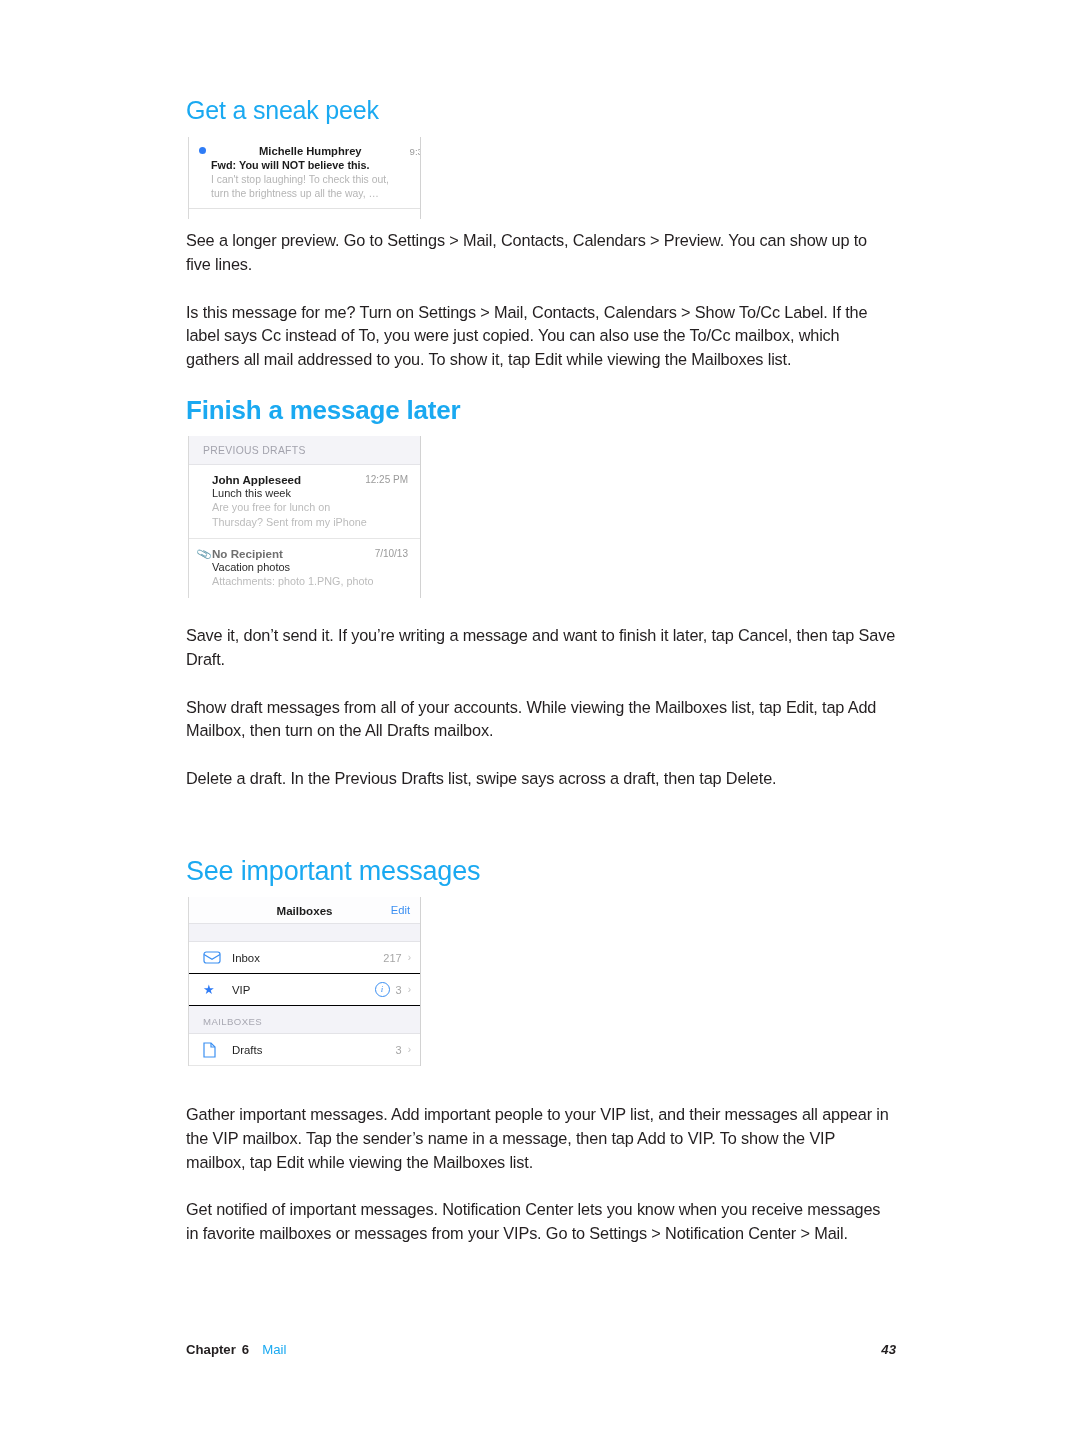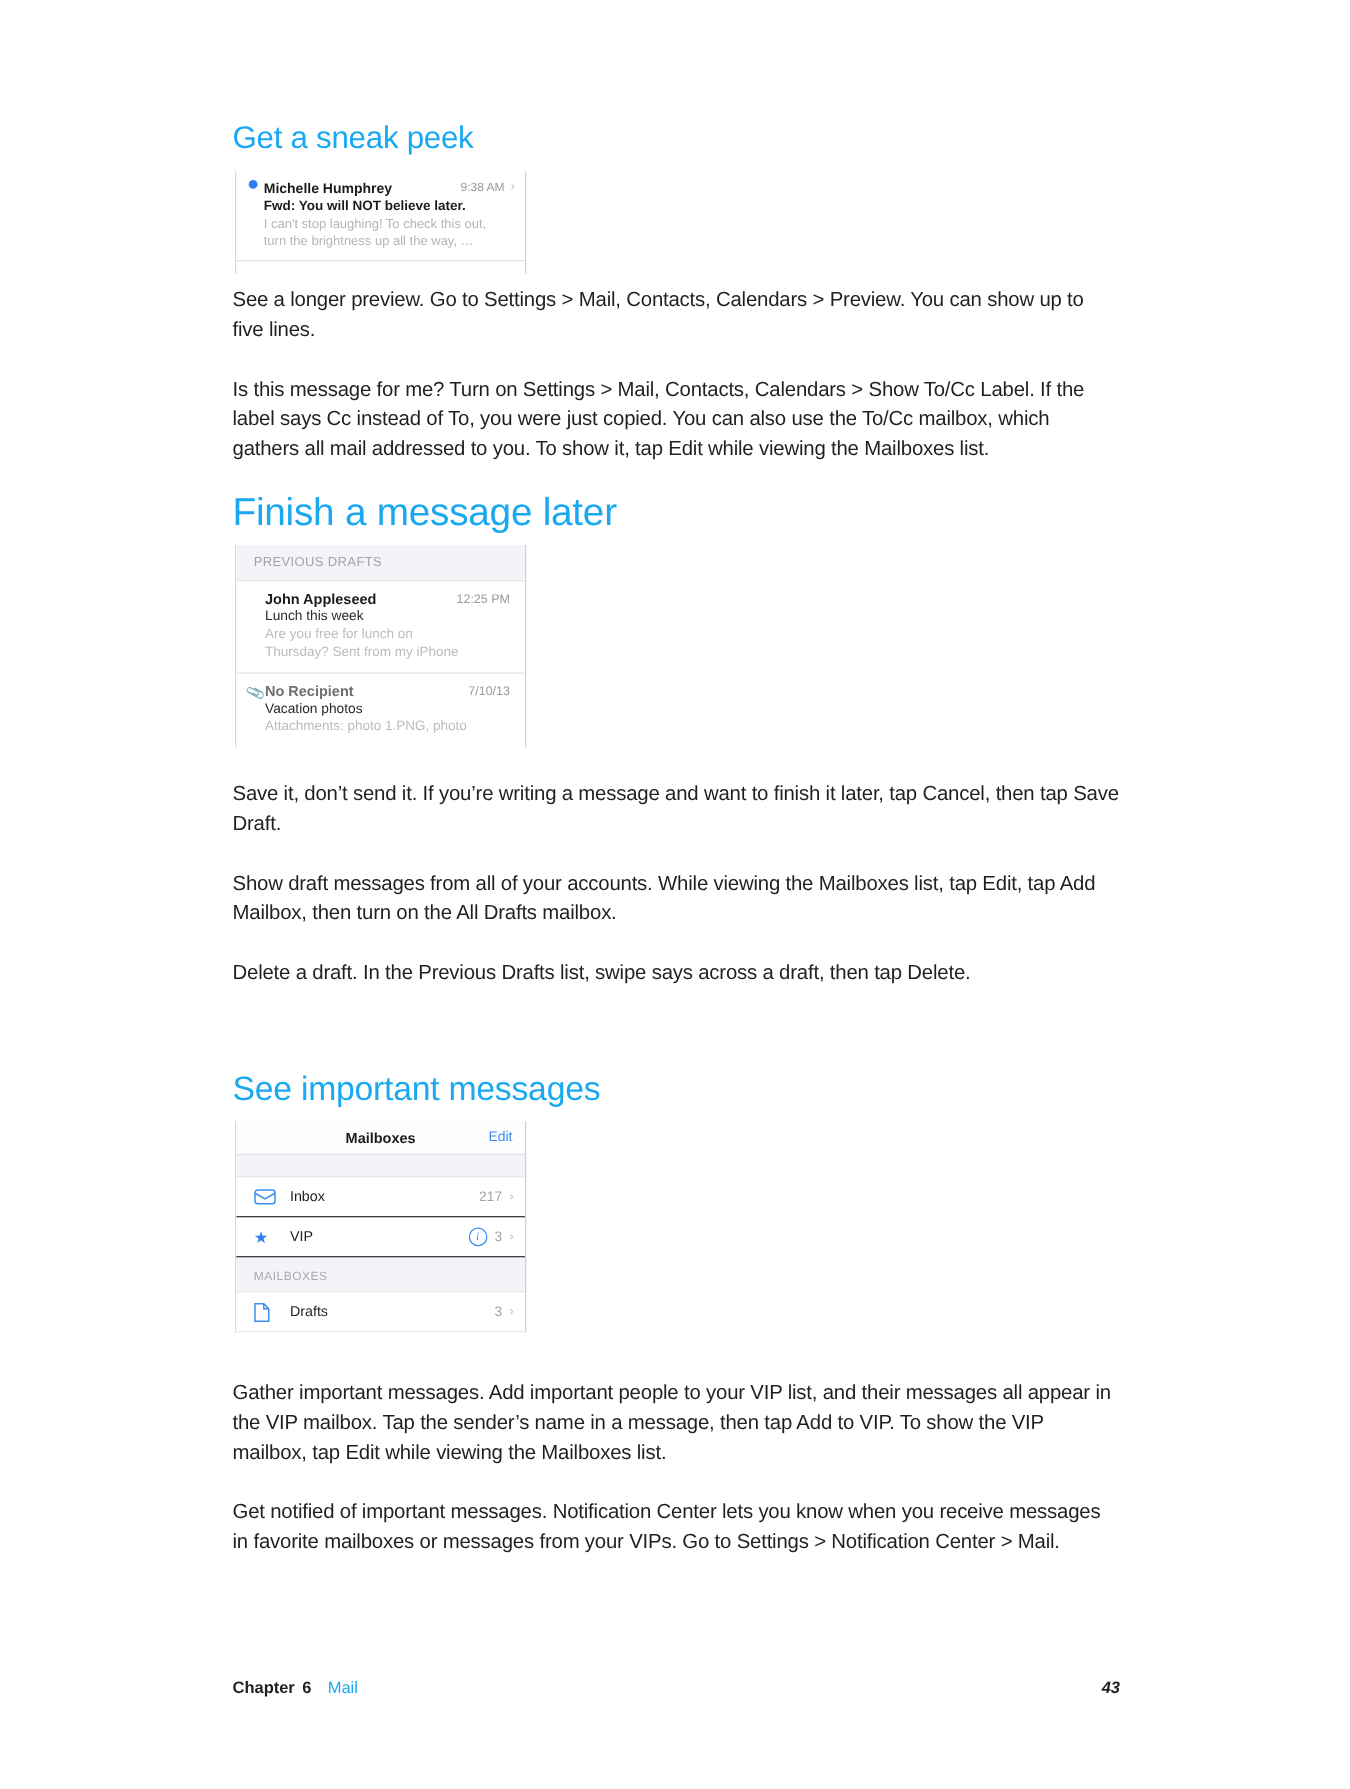--- a/index.html
+++ b/index.html
@@ -30,21 +30,21 @@
     width: 710px;
   }
 
   h2.section-heading {
     color: #1aa9f1;
     font-weight: 400;
     letter-spacing: -0.2px;
     margin: 0;
   }
   h2.h-sneak   { font-size: 25px; line-height: 30px; }
-  h2.h-finish  { font-size: 31px; line-height: 32px; }
+  h2.h-finish  { font-size: 26px; line-height: 32px; font-weight: bold; }
   h2.h-imp     { font-size: 27px; line-height: 32px; }
 
   p.body-para {
     font-size: 16.3px;
     line-height: 23.8px;
     margin: 0;
     color: #231f20;
     letter-spacing: -0.15px;
   }
   p.body-para b { font-weight: 400; }
@@ -65,21 +65,22 @@
     width: 233px;
     margin-left: 2px;
     padding: 0;
   }
   .prev-row {
     padding: 8px 8px 7px 10px;
     border-bottom: 1px solid #e2e2e2;
   }
   .prev-top {
     display: flex;
-    align-items: flex-start;
+    align-items: center;
+    gap: 48px;
   }
   .prev-dot {
     width: 7px; height: 7px;
     border-radius: 50%;
     background: #2f7cf6;
     margin-right: 5px;
     position: relative;
     top: -1px;
     flex: 0 0 auto;
   }
@@ -286,21 +287,21 @@
 
   <div style="position:absolute; left:186px; top:124px; width:237px;">
     <div class="shot shot-preview">
       <div class="prev-row">
         <div class="prev-top">
           <span class="prev-dot"></span>
           <span class="prev-sender">Michelle Humphrey</span>
           <span class="prev-time">9:38 AM</span>
           <span class="chev">›</span>
         </div>
-        <div class="prev-subject">Fwd: You will NOT believe later.</div>
+        <div class="prev-subject">Fwd: You will NOT believe this.</div>
         <div class="prev-body">I can't stop laughing! To check this out,</div>
         <div class="prev-body" style="margin-top:0;">turn the brightness up all the way, …</div>
       </div>
       <div class="prev-fade"></div>
     </div>
   </div>
 
   <div class="content" style="top:216px;">
     <p class="body-para"><b>See a longer preview.</b><span> Go to Settings &gt; Mail, Contacts, Calendars &gt; Preview. You can show up to five lines.</span></p>
     <p class="body-para" style="margin-top:24px;"><b>Is this message for me?</b><span> Turn on Settings &gt; Mail, Contacts, Calendars &gt; Show To/Cc Label. If the label says Cc instead of To, you were just copied. You can also use the To/Cc mailbox, which gathers all mail addressed to you. To show it, tap Edit while viewing the Mailboxes list.</span></p>

